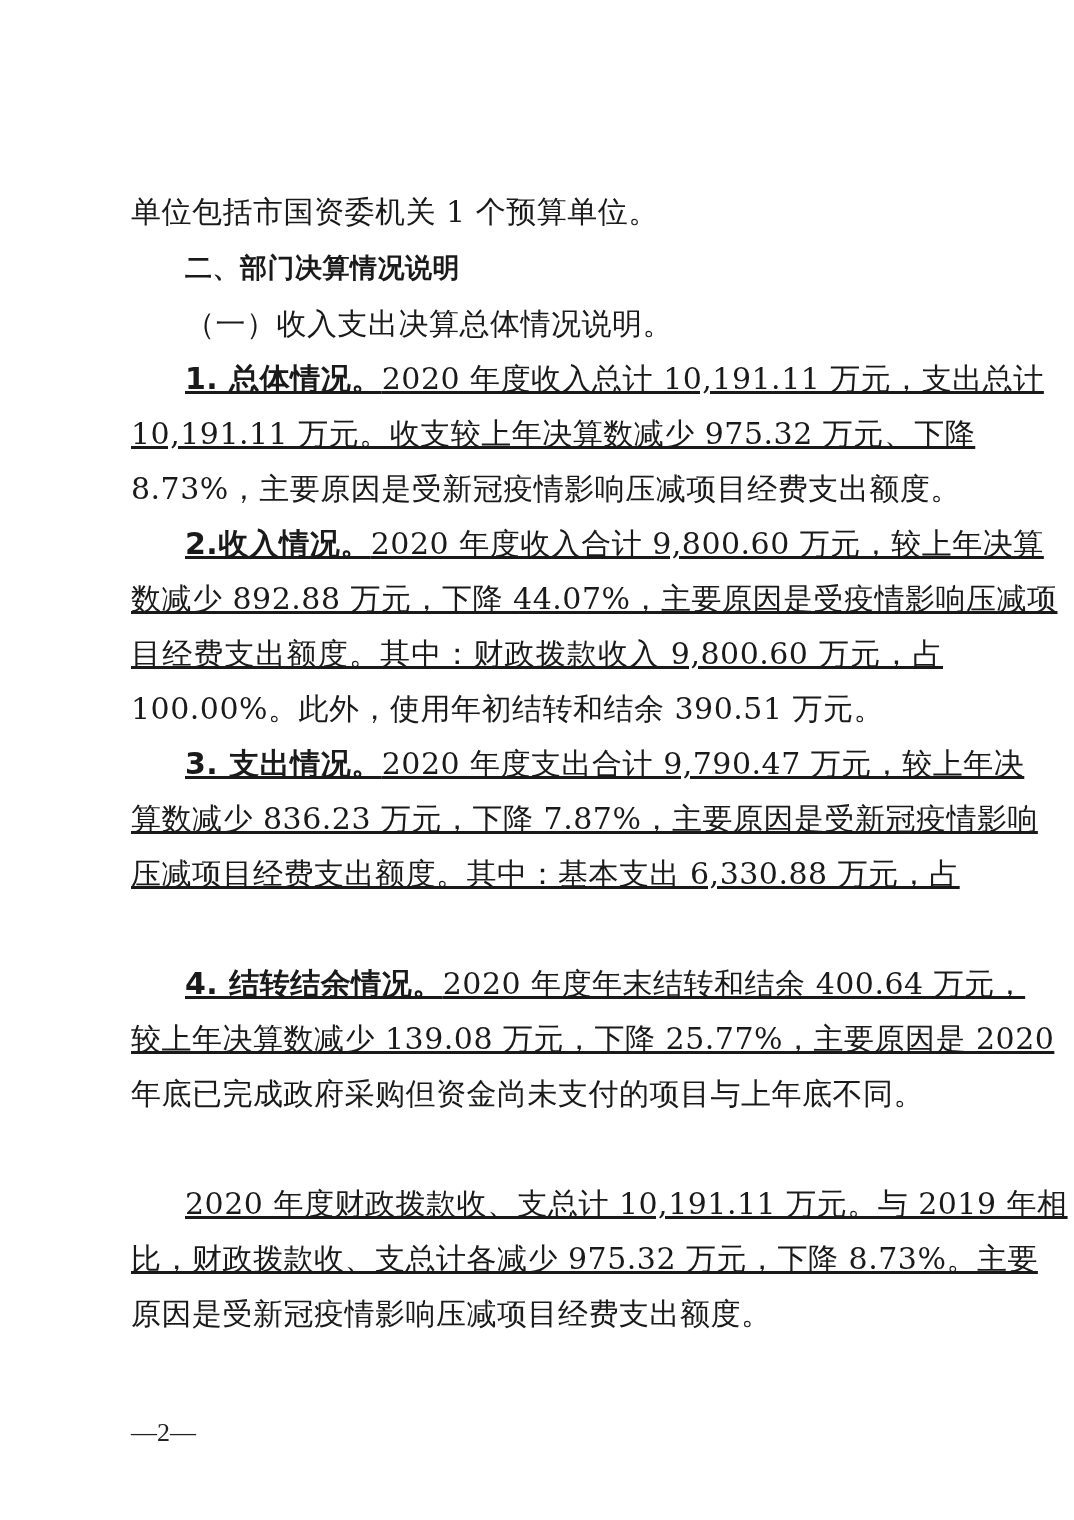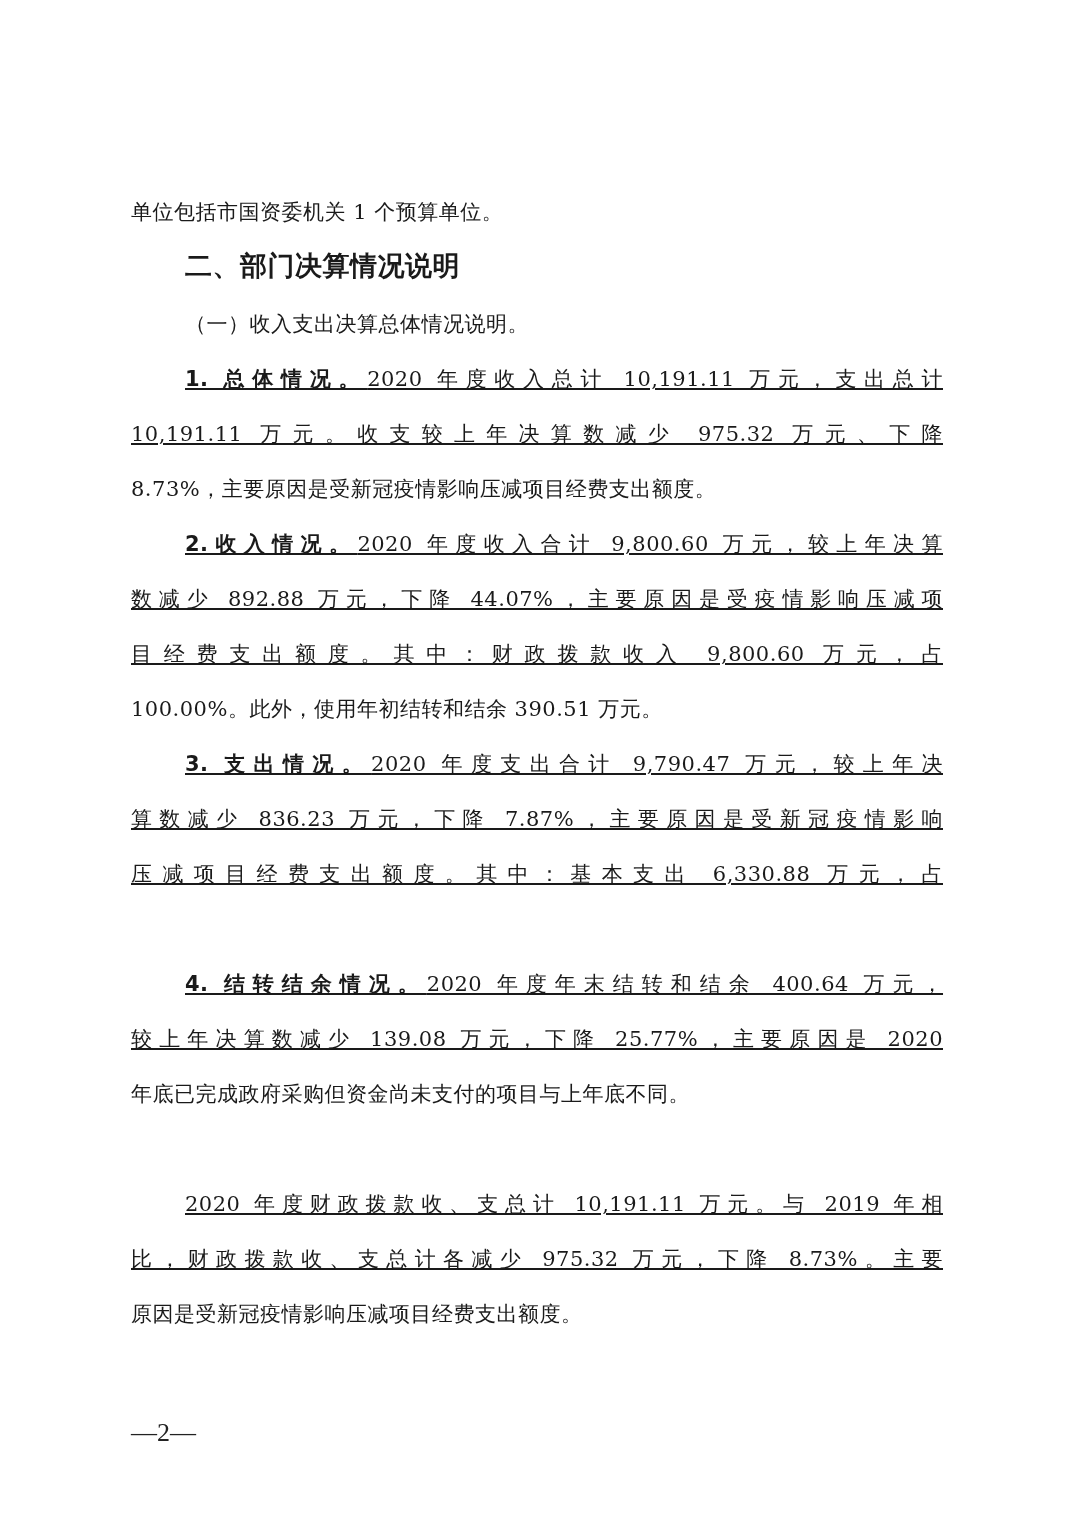--- a/index.html
+++ b/index.html
@@ -1,23 +1,23 @@
 <!DOCTYPE html>
 <html><head>
 <meta charset="utf-8">
 <style>
   html, body { margin: 0; padding: 0; background: #ffffff; }
   body { width: 1074px; height: 1520px; position: relative; overflow: hidden;
          font-family: "DejaVu Serif", "Liberation Serif", serif; color: #1a1a1a; }
   .page { position: absolute; left: 0; top: 0; width: 1074px; height: 1520px; }
-  .line { position: absolute; left: 131px; width: 812px; font-size: 21px; line-height: 36px;
+  .line { position: absolute; left: 131px; width: 812px; font-size: 30px; line-height: 36px;
           white-space: nowrap; letter-spacing: 0.5px; }
   .justify { text-align: justify; text-align-last: justify; text-decoration: underline; }
   .indent { left: 185px; width: 758px; }
-  .heading { font-family: Liberation Mono, monospace; font-weight: bold; font-size: 27px; }
+  .heading { font-family: Liberation Sans, sans-serif; font-weight: bold; font-size: 27px; }
   .sub { left: 185px; }
   b.lead { font-family: "DejaVu Sans", "Liberation Sans", sans-serif; font-weight: bold; }
   .pageno { position: absolute; left: 131px; top: 1415px; font-size: 26px; line-height: 36px;
             font-family: "Liberation Serif", serif; color: #222; }
 </style>
 </head>
 <body>
 
 <div class="page">
 

